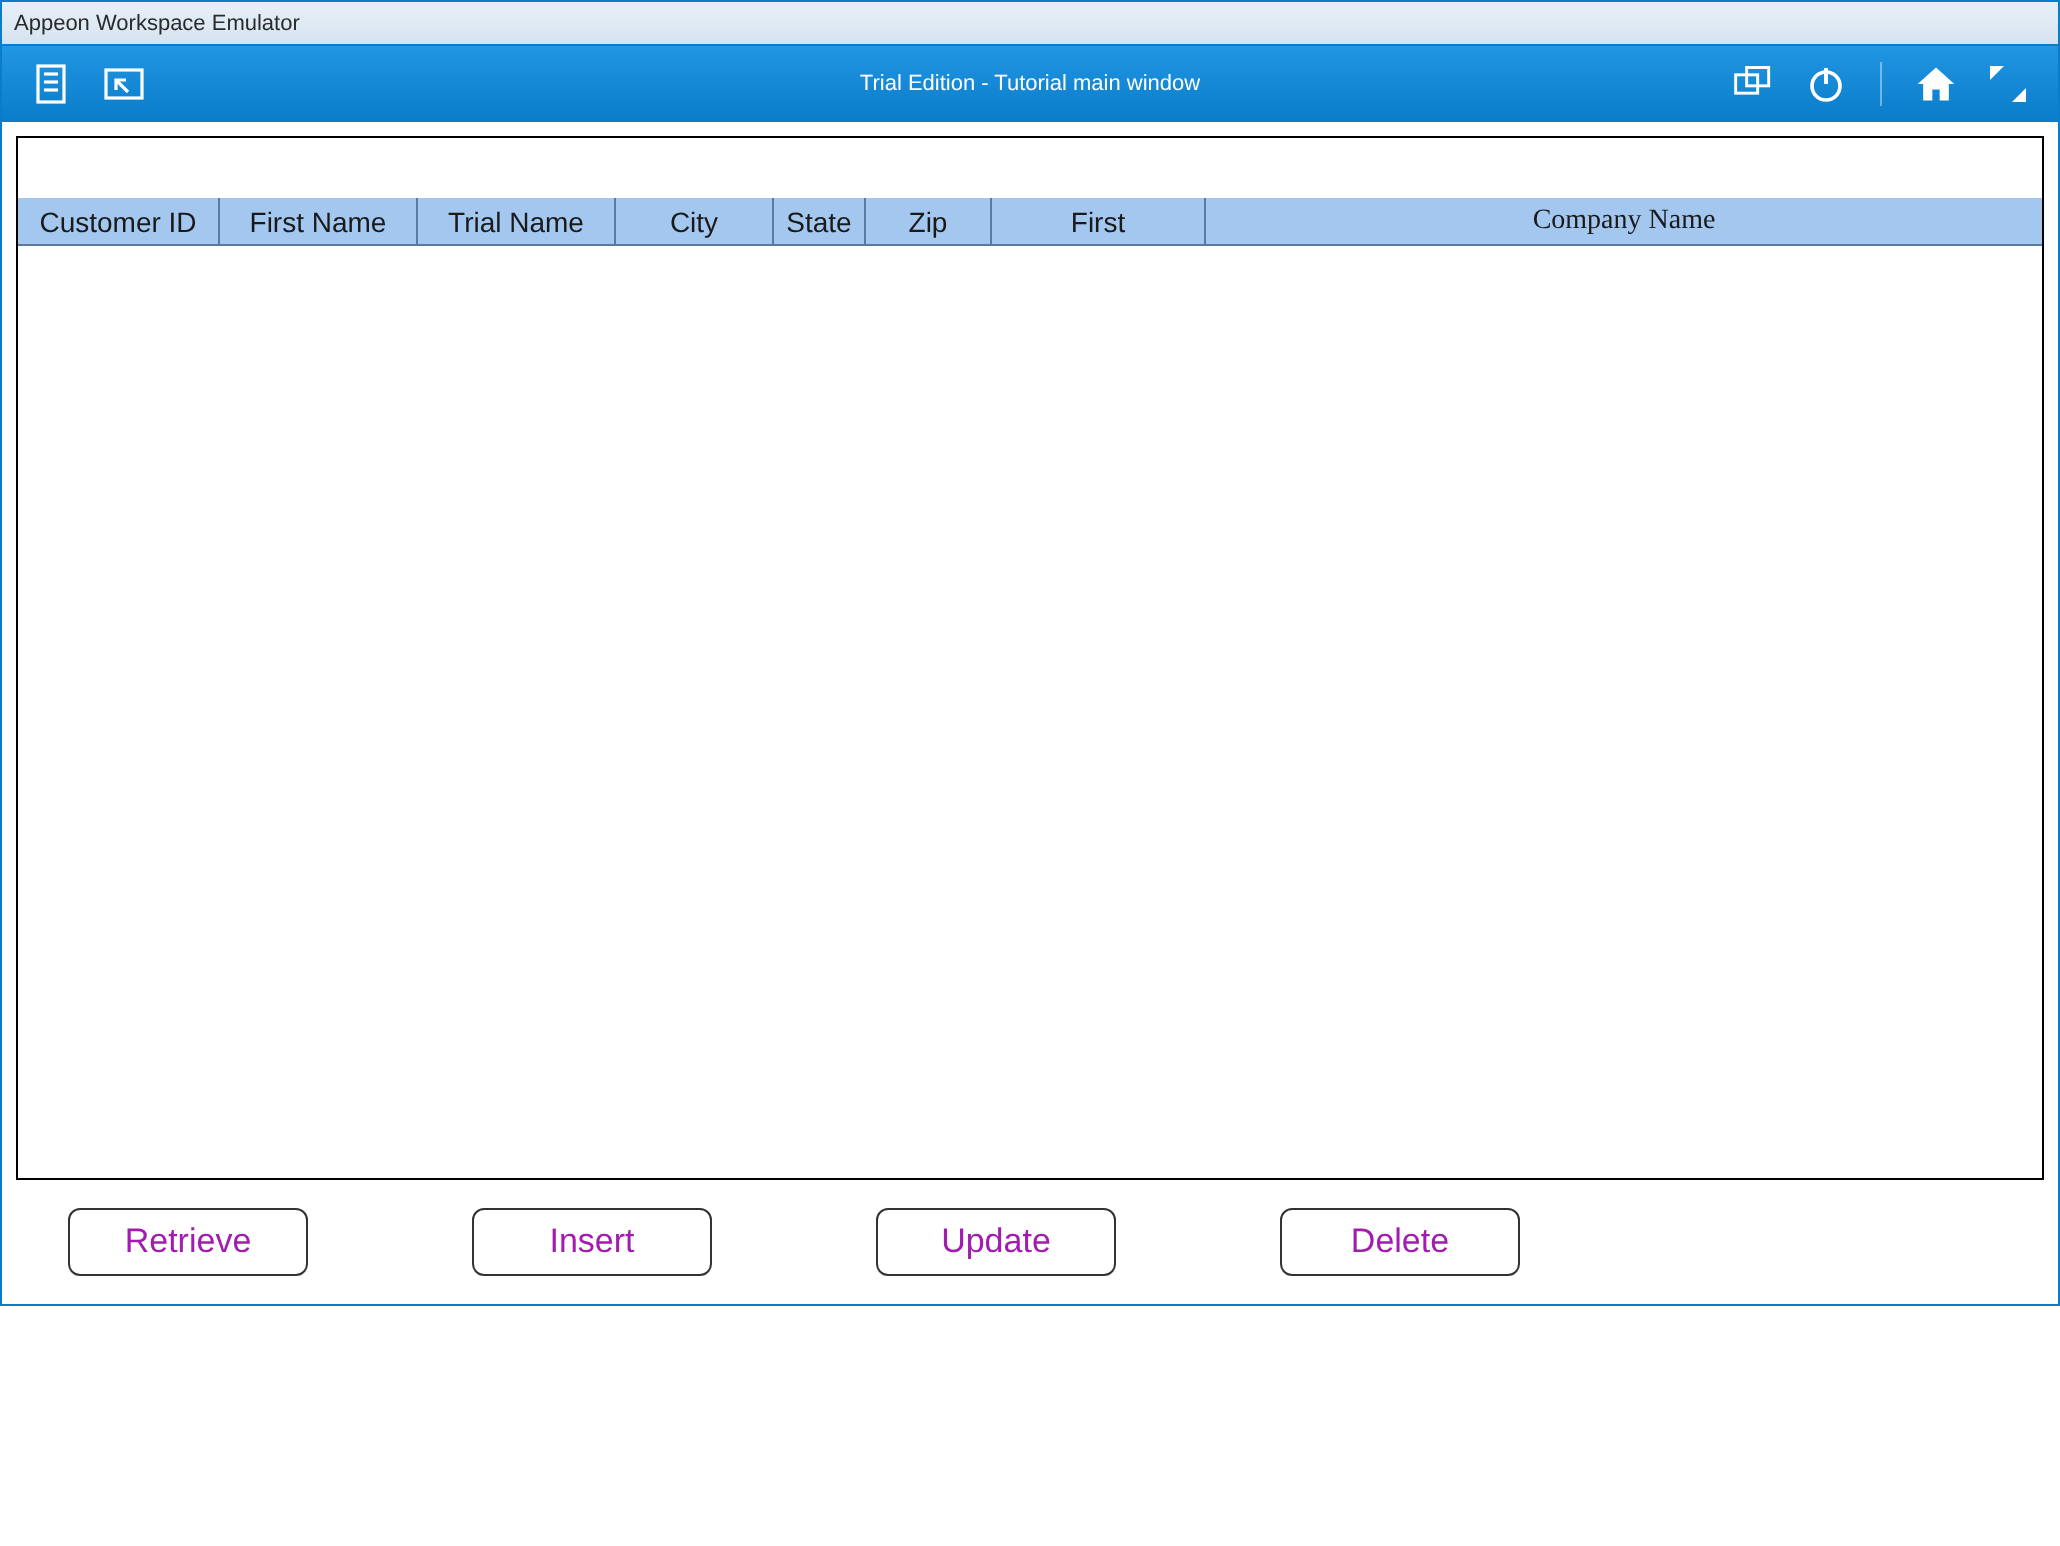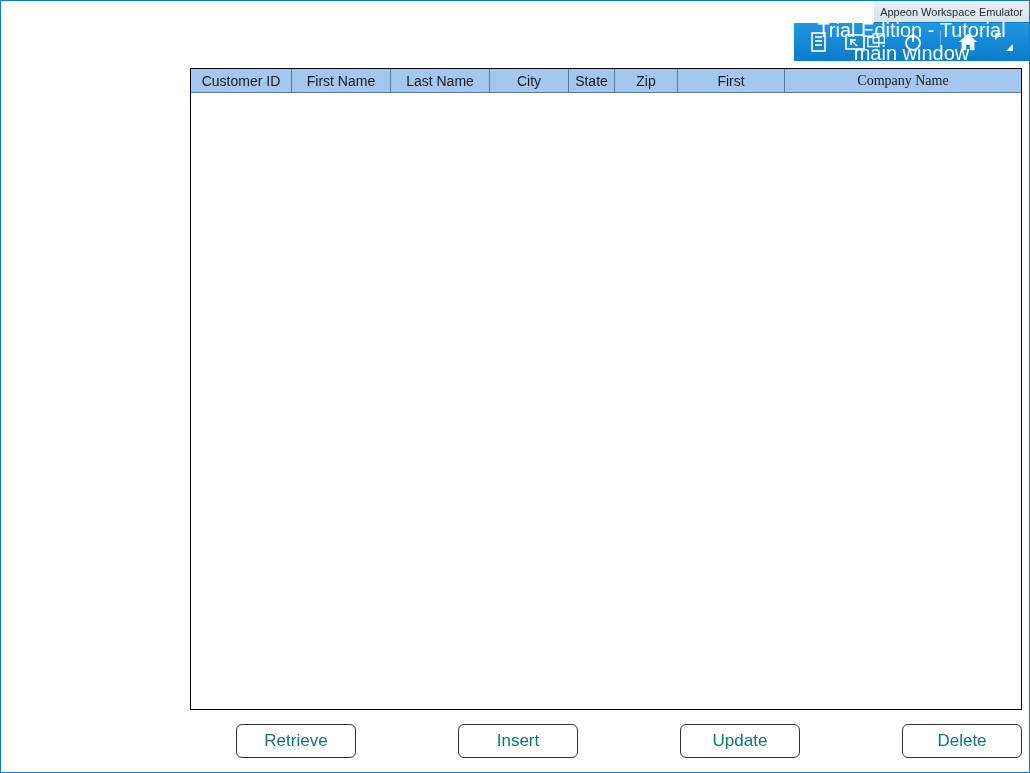--- a/index.html
+++ b/index.html
@@ -5,26 +5,25 @@
     * { box-sizing: border-box; margin: 0; padding: 0; }
     body {
       font-family: Tahoma, Arial, sans-serif;
       background: #fff;
       width: 1030px;
       height: 773px;
       overflow: hidden;
     }
     .window {
       width: 1030px;
-      height: 773px;
+      height: 653px;
       border: 1px solid #0a7cc9;
       background: #fff;
       display: flex;
       flex-direction: column;
-      align-items: flex-end;
     }
     .titlebar {
       height: 22px;
       background: linear-gradient(#e8f0f7, #d5e3f0);
       border-bottom: 1px solid #0a7cc9;
       font-size: 11px;
       color: #2a2a2a;
       padding: 4px 6px;
       display: flex;
       align-items: center;
@@ -40,21 +39,21 @@
     .toolbar-left {
       display: flex;
       align-items: center;
       gap: 14px;
       padding-left: 14px;
     }
     .toolbar-title {
       position: absolute;
       left: 0; right: 0;
       text-align: center;
-      font-size: 20px;
+      font-size: 11px;
       font-weight: normal;
       pointer-events: none;
     }
     .toolbar-right {
       margin-left: auto;
       display: flex;
       align-items: center;
       gap: 14px;
       padding-right: 14px;
     }
@@ -77,20 +76,21 @@
     }
     .grid-container {
       border: 1px solid #000;
       flex: 1;
       background: #fff;
       overflow: hidden;
     }
     .grid-header {
       display: flex;
       height: 24px;
+      margin-top: 30px;
     }
     .grid-header-cell {
       background: #a4c7ef;
       border-right: 1px solid #5a7aa0;
       border-bottom: 1px solid #5a7aa0;
       font-size: 14px;
       color: #1a1a1a;
       display: flex;
       align-items: center;
       justify-content: center;
@@ -109,26 +109,25 @@
       gap: 82px;
       padding-left: 26px;
     }
     .btn {
       width: 120px;
       height: 34px;
       border: 1px solid #333;
       border-radius: 6px;
       background: #fff;
       font-size: 17px;
-      color: #0f766e;
+      color: #a21caf;
       cursor: pointer;
       display: flex;
       align-items: center;
       justify-content: center;
-      margin-left: 20px;
     }
   </style>
 </head>
 <body>
 
 <div class="window">
   <div class="titlebar">
     <span>Appeon Workspace Emulator</span>
   </div>
 
@@ -179,21 +178,21 @@
           </svg>
       </div>
     </div>
   </div>
 
   <div class="content">
     <div class="grid-container">
       <div class="grid-header">
         <div class="grid-header-cell" style="width:101px">Customer ID</div>
         <div class="grid-header-cell" style="width:99px">First Name</div>
-        <div class="grid-header-cell" style="width:99px">Last Name</div>
+        <div class="grid-header-cell" style="width:99px">Trial Name</div>
         <div class="grid-header-cell" style="width:79px">City</div>
         <div class="grid-header-cell" style="width:46px">State</div>
         <div class="grid-header-cell" style="width:63px">Zip</div>
         <div class="grid-header-cell" style="width:107px">First</div>
         <div class="grid-header-cell" style="flex:1">Company Name</div>
       </div>
       <div class="grid-body"></div>
     </div>
 
     <div class="button-row">

